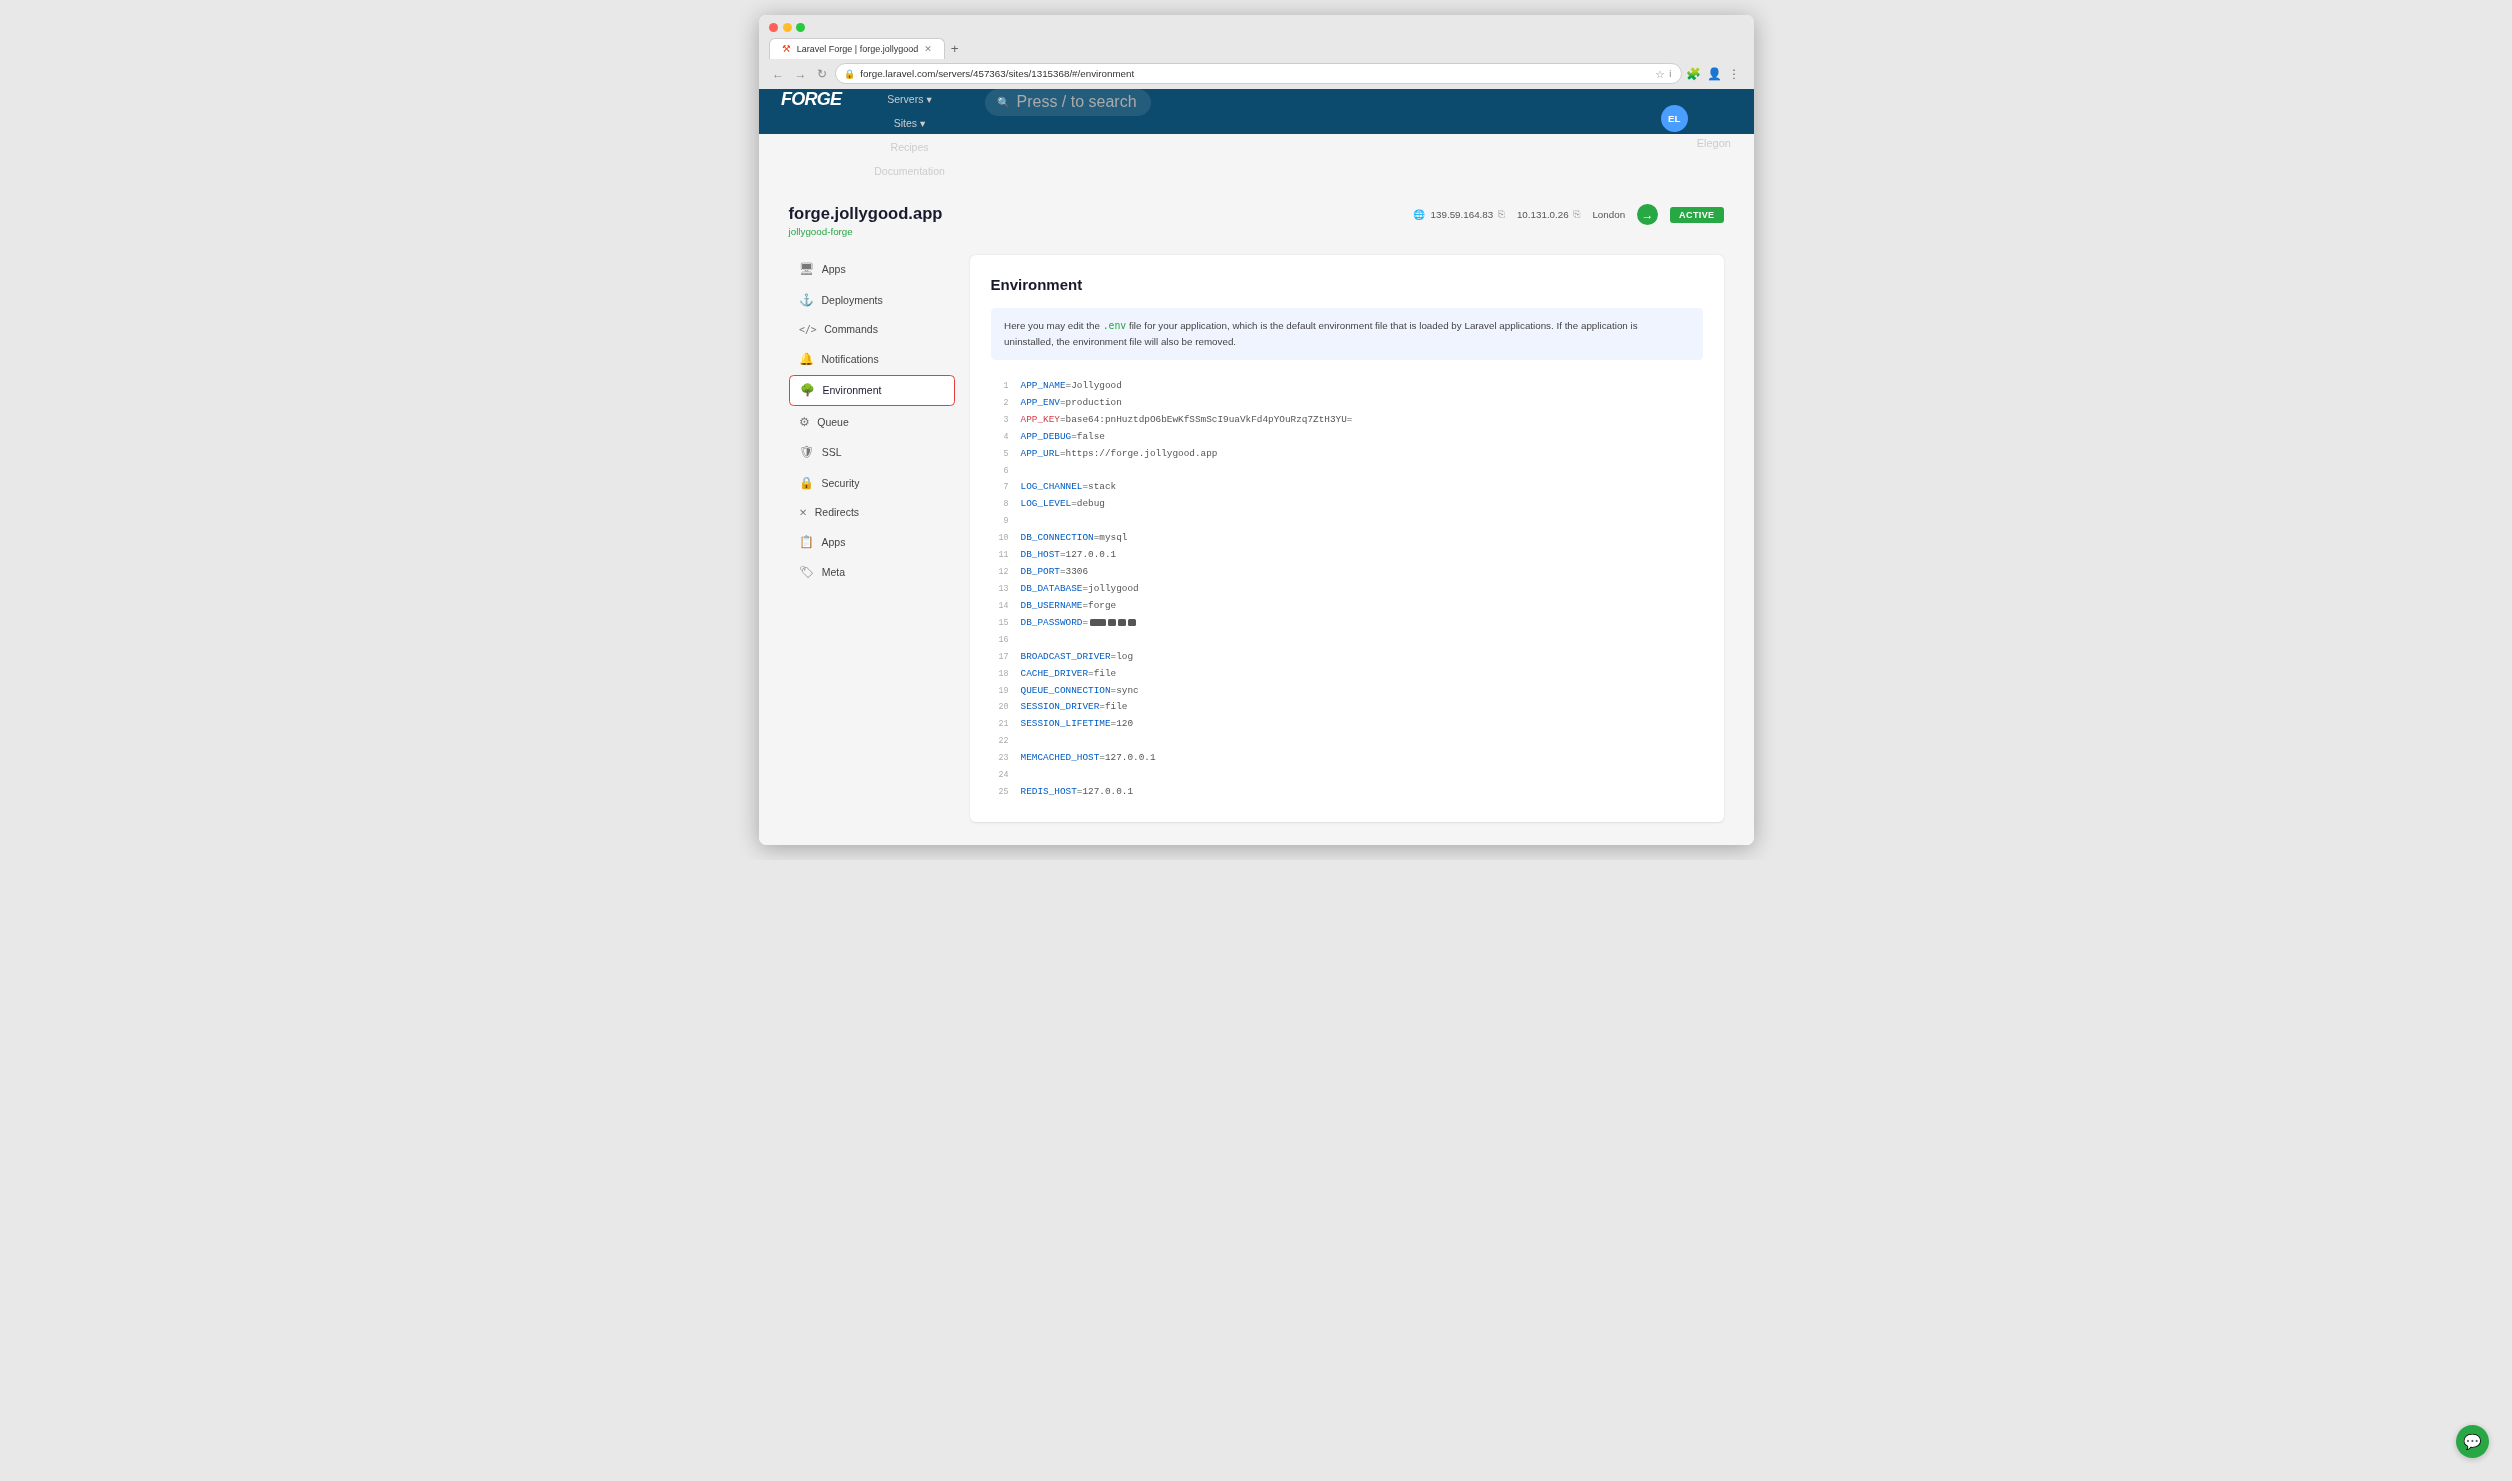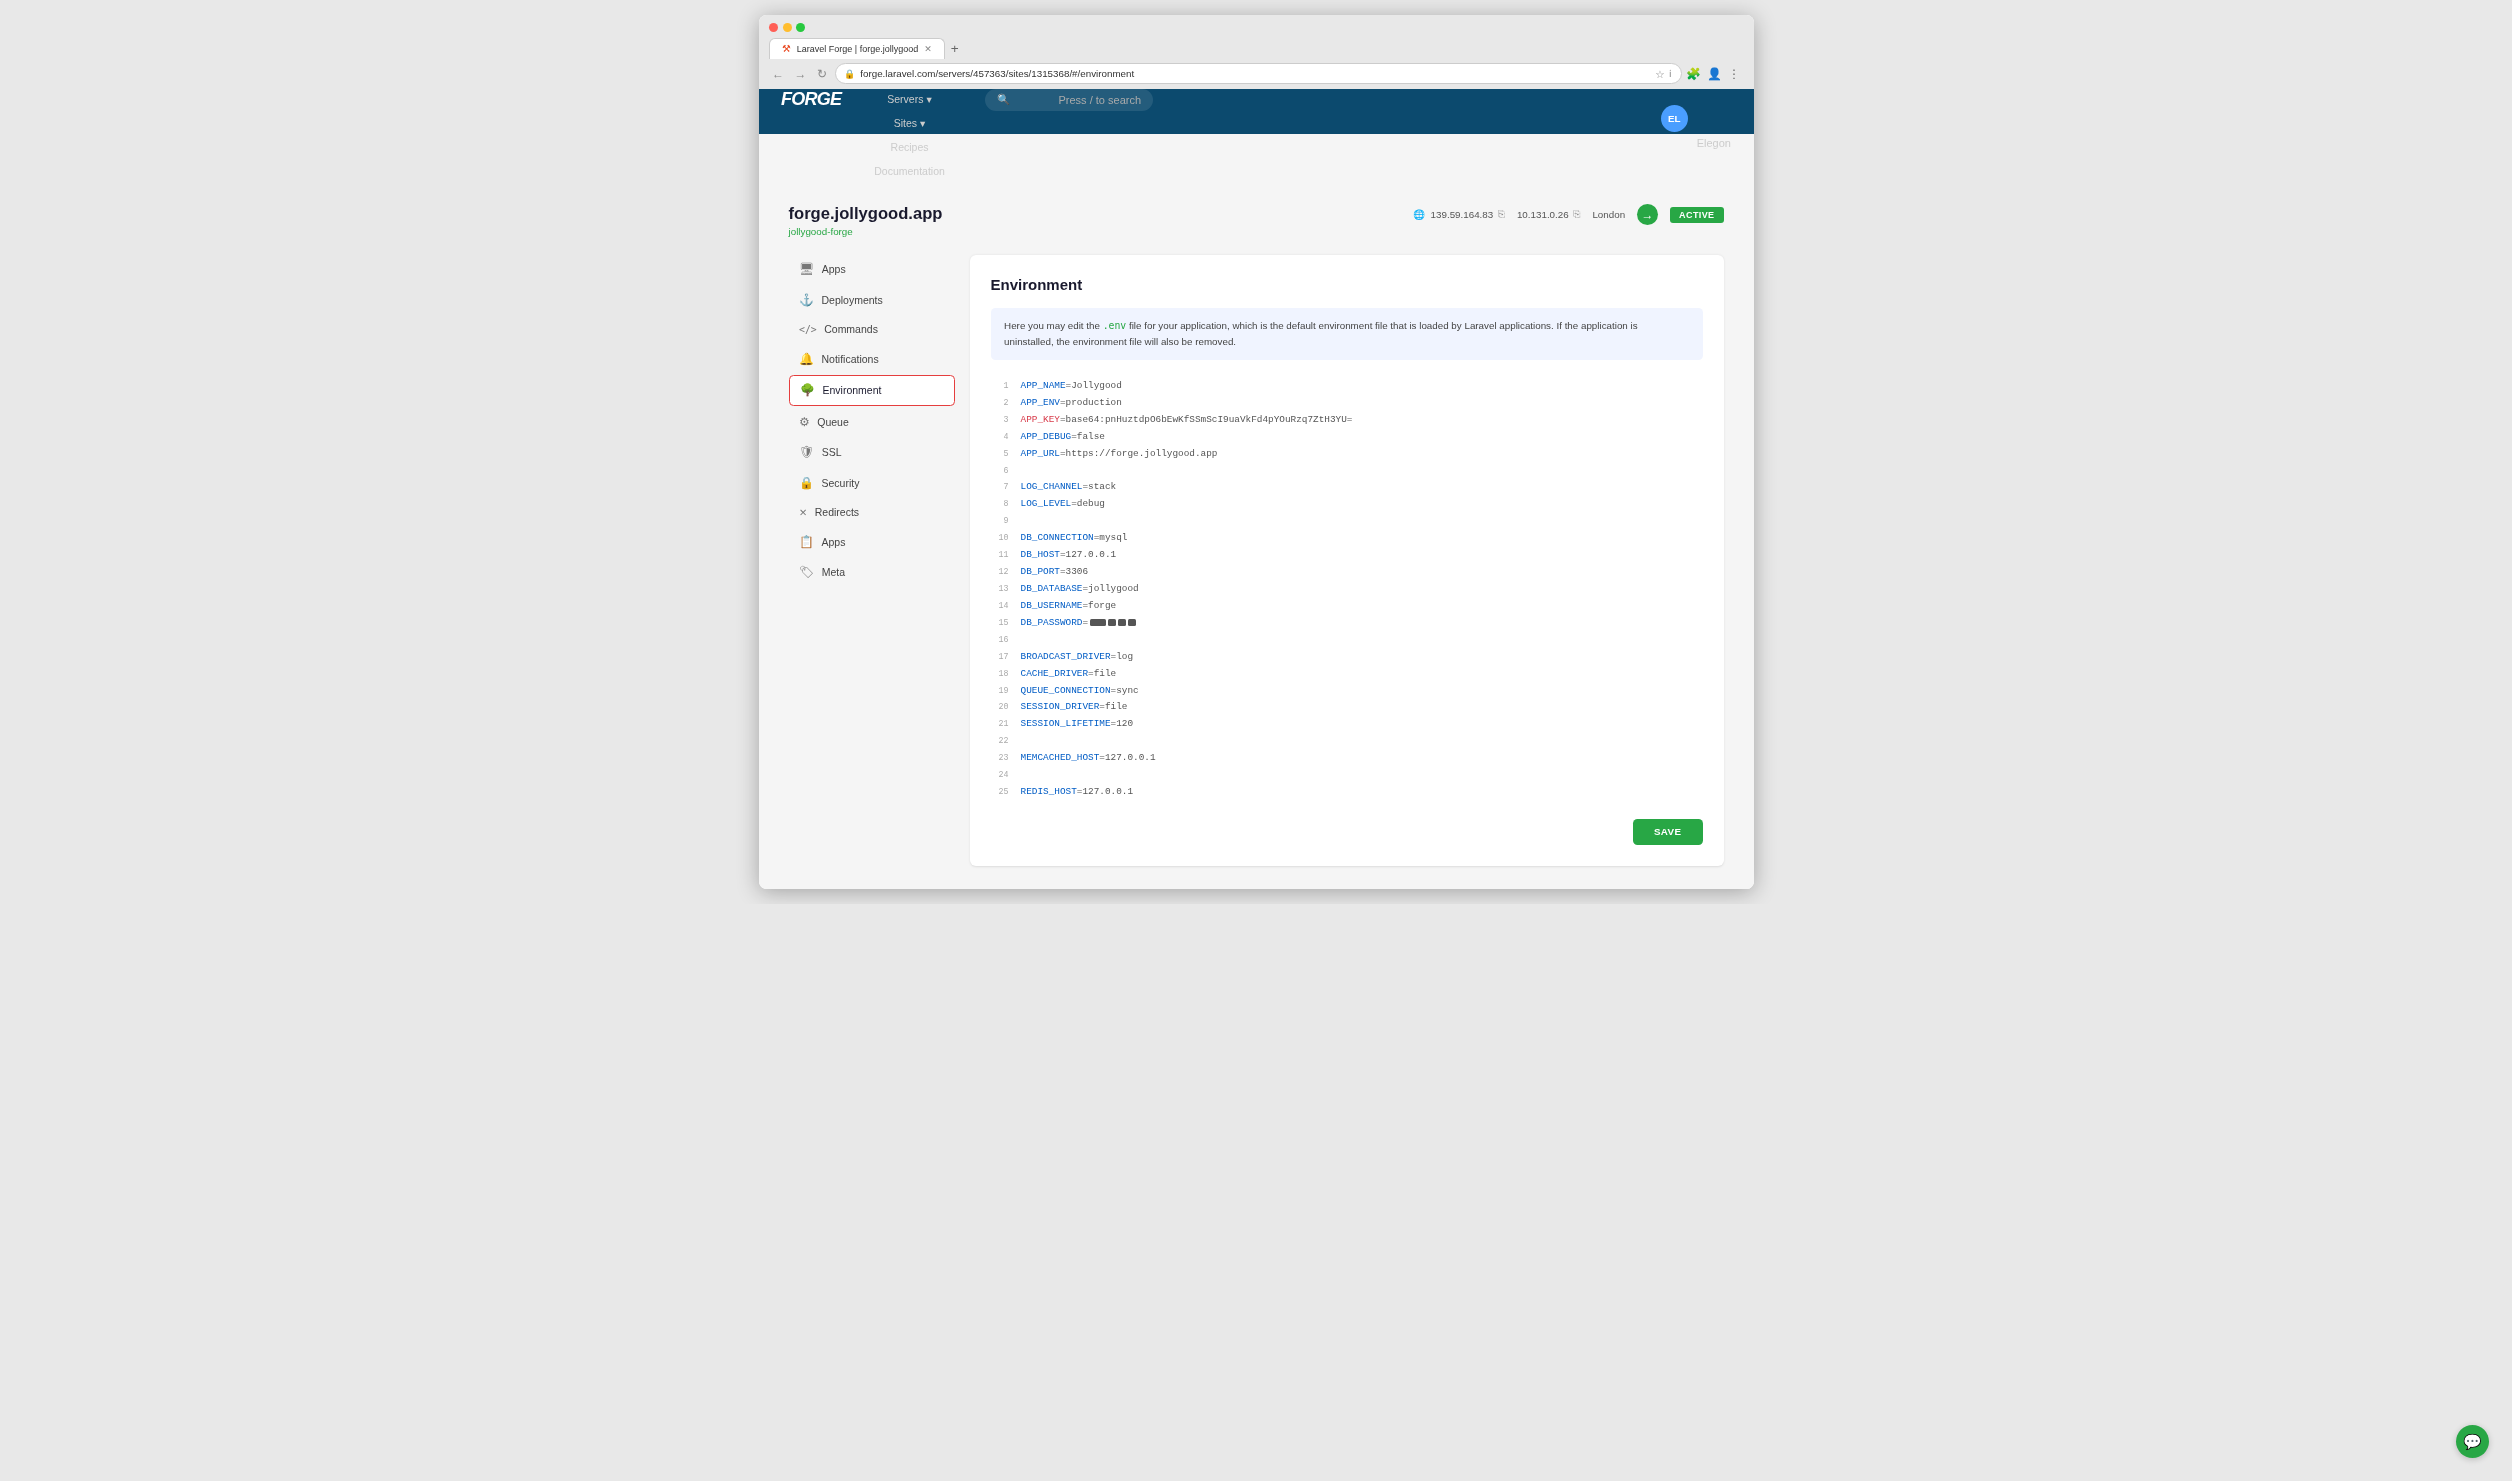--- a/index.html
+++ b/index.html
@@ -140,21 +140,21 @@
       align-items: center;
       background: rgba(255,255,255,0.1);
       border-radius: 15px;
       padding: 4.5px 12px;
       gap: 6px;
       margin-left: 7.5px;
       min-width: 166px;
       cursor: pointer;
     }
     .search-box .search-icon { color: #aaa; font-size: 10.5px; }
-    .search-placeholder { color: #aaa; font-size: 11px; margin-left: 42px; }
+    .search-placeholder { color: #aaa; font-size: 16px; }
     .navbar-right { margin-left: auto; display: flex; align-items: center; gap: 9px; }
     .user-avatar {
       width: 27px; height: 27px;
       border-radius: 50%;
       background: #4a9eff;
       display: flex;
       align-items: center;
       justify-content: center;
       color: #fff;
       font-size: 9.8px;
@@ -590,23 +590,20 @@
             <div class="code-line">
               <span class="line-num">24</span>
               <span class="line-content">&nbsp;</span>
             </div>
             <div class="code-line">
               <span class="line-num">25</span>
               <span class="line-content"><span class="key">REDIS_HOST</span>=127.0.0.1</span>
             </div>
           </div>
 
-          <div class="save-btn-area">
-            <button class="save-btn">SAVE</button>
-          </div>
         </main>
       </div>
     </div>
   </div>
 </div>
 
 <div class="chat-bubble">💬</div>
 
 
 </body></html>

